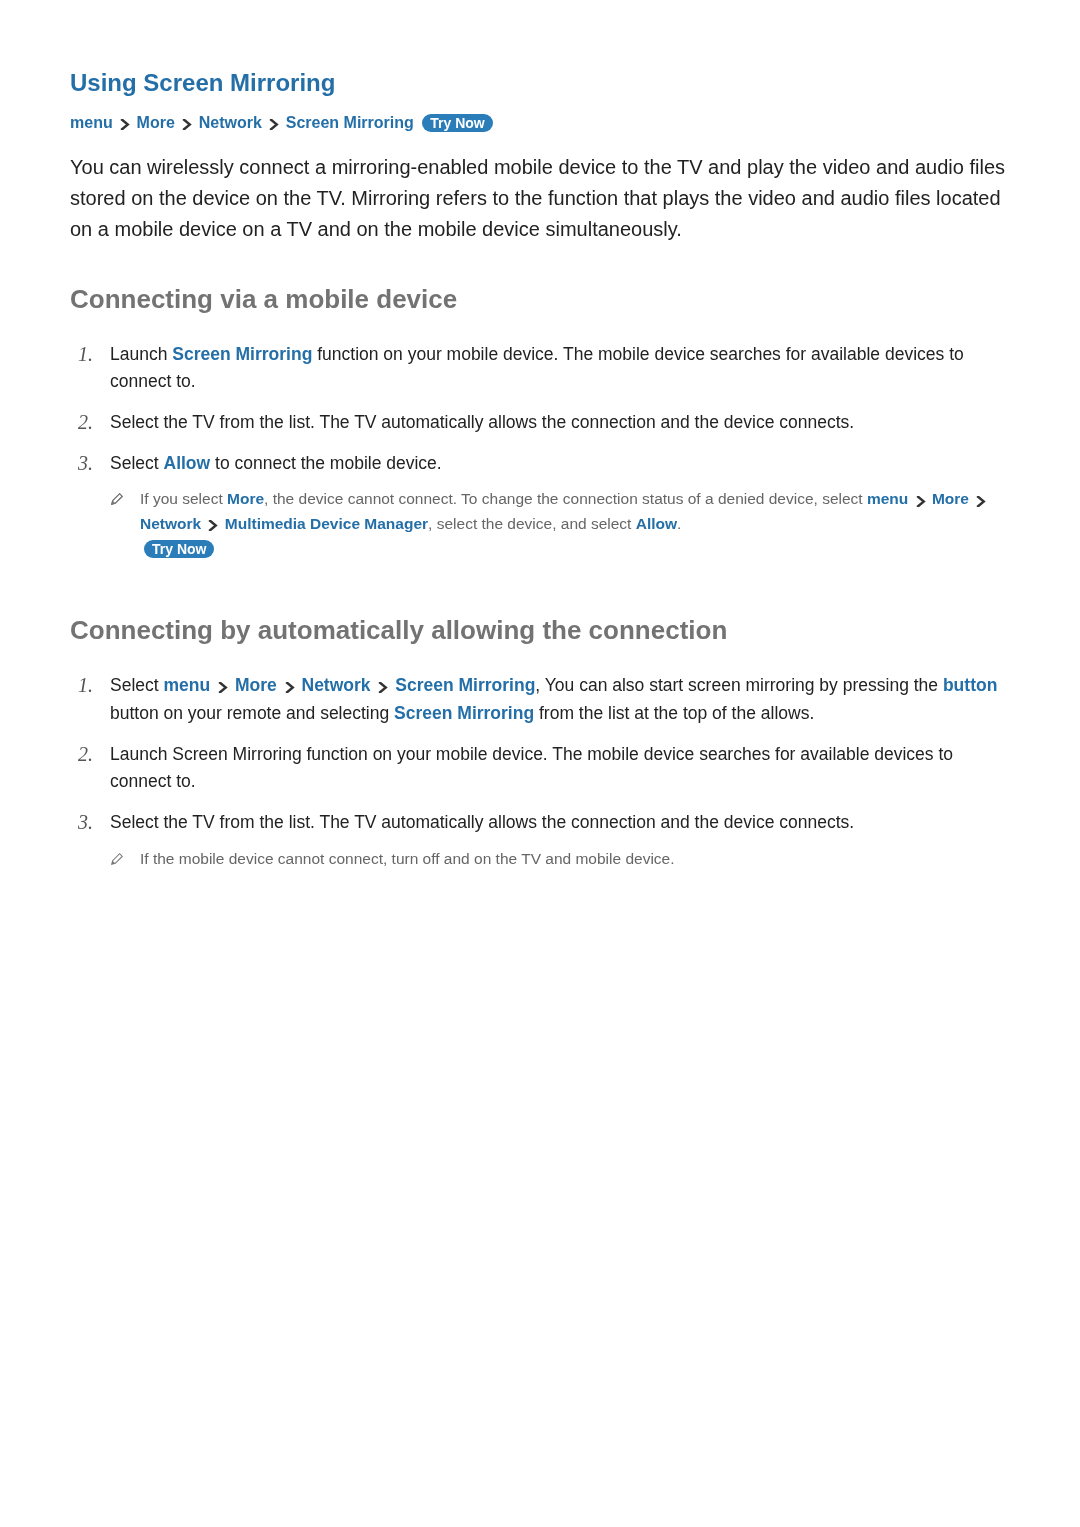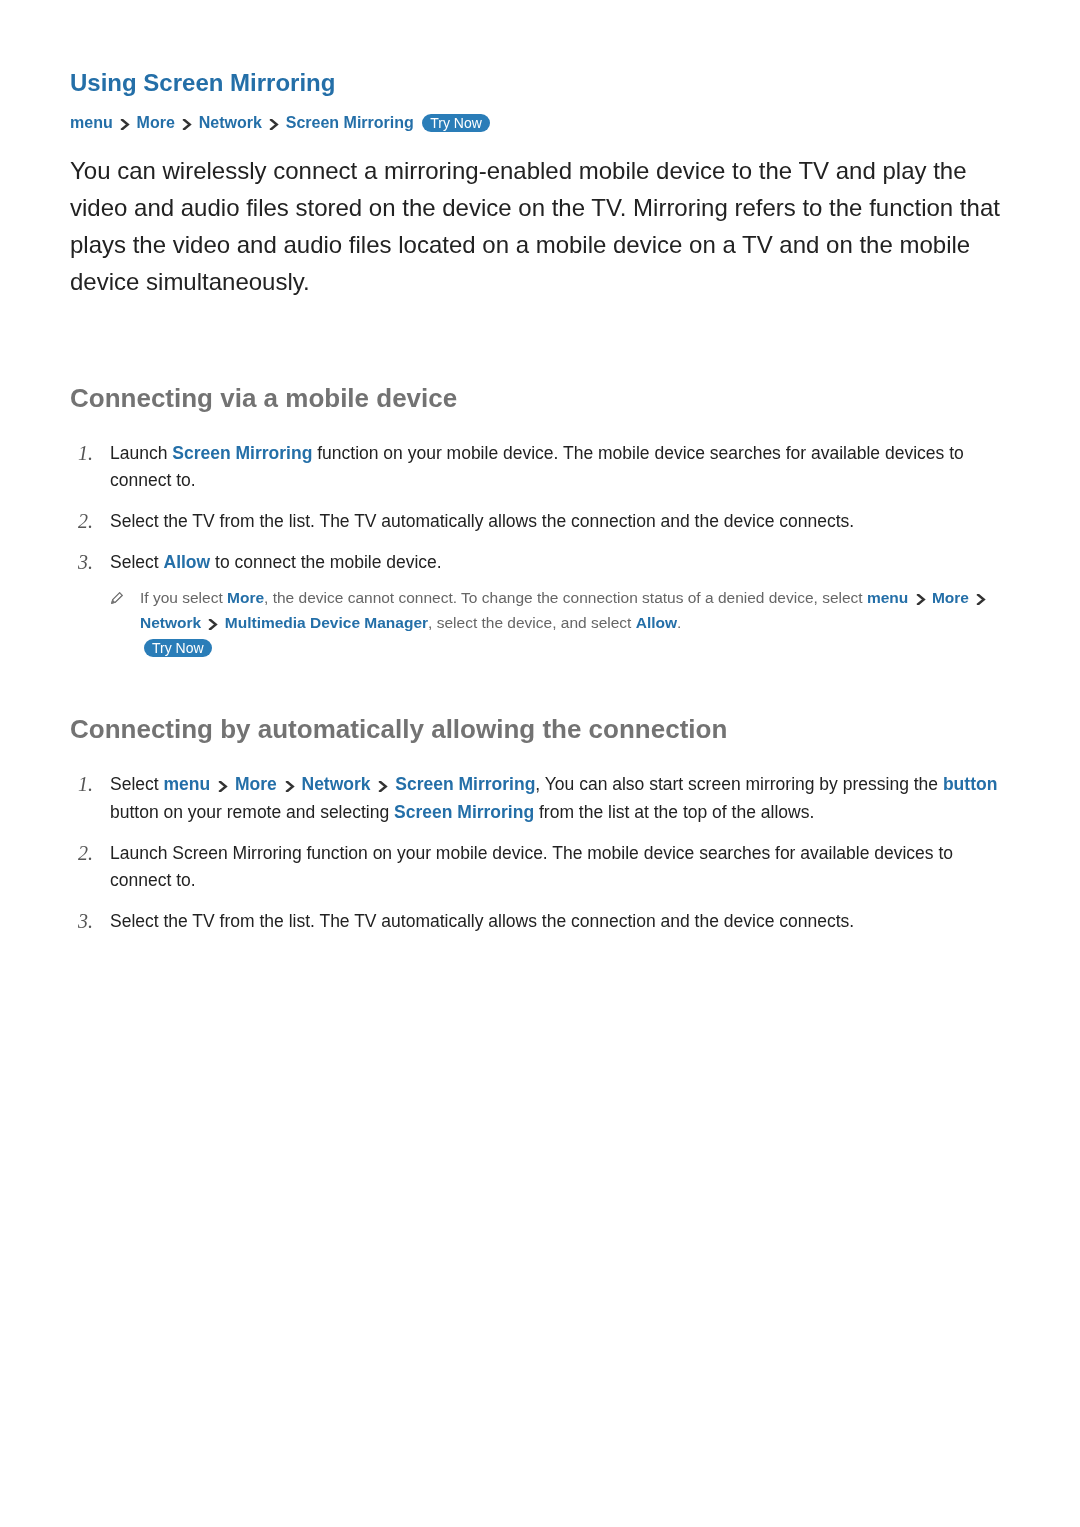--- a/index.html
+++ b/index.html
@@ -41,26 +41,26 @@
       height: 11px;
       vertical-align: middle;
     }
     .try-now {
       background: #2a7db8;
       color: #fff;
       border-radius: 10px;
       font-size: 14px;
       padding: 1px 8px;
       margin-left: 4px;
-      font-weight: 400;
+      font-weight: 700;
     }
     .intro {
-      font-size: 24px;
+      font-size: 20px;
       color: #222;
-      margin-bottom: 78px;
+      margin-bottom: 35px;
       line-height: 1.55;
     }
     h2 {
       color: #737373;
       font-size: 26px;
       font-weight: 600;
       margin-bottom: 22px;
     }
     ol {
       list-style: none;
@@ -201,14 +201,23 @@
         </svg></span>
     <span class="kw">Screen Mirroring</span><span>, You can also start screen mirroring by pressing the </span><span class="kw">button</span><span> button on your remote and selecting </span><span class="kw">Screen Mirroring</span><span> from the list at the top of the allows.</span>
   </li>
   <li>
     <span class="num">2.</span>
     <span>Launch Screen Mirroring function on your mobile device. The mobile device searches for available devices to connect to.</span>
   </li>
   <li>
     <span class="num">3.</span>
     <span>Select the TV from the list. The TV automatically allows the connection and the device connects.</span>
+    <div class="notes">
+      <div class="note">
+        <span class="note-icon"><svg viewBox="0 0 16 16">
+              <path d="M2 14 L3 10 L11 2 L14 5 L6 13 Z" fill="none" stroke="#777" stroke-width="1.2"></path>
+              <path d="M2 14 L3 10 L6 13 Z" fill="#777"></path>
+            </svg></span>
+        <span>If the mobile device cannot connect, turn off and on the TV and mobile device.</span>
+      </div>
+    </div>
   </li>
 </ol>
 
 </body></html>

